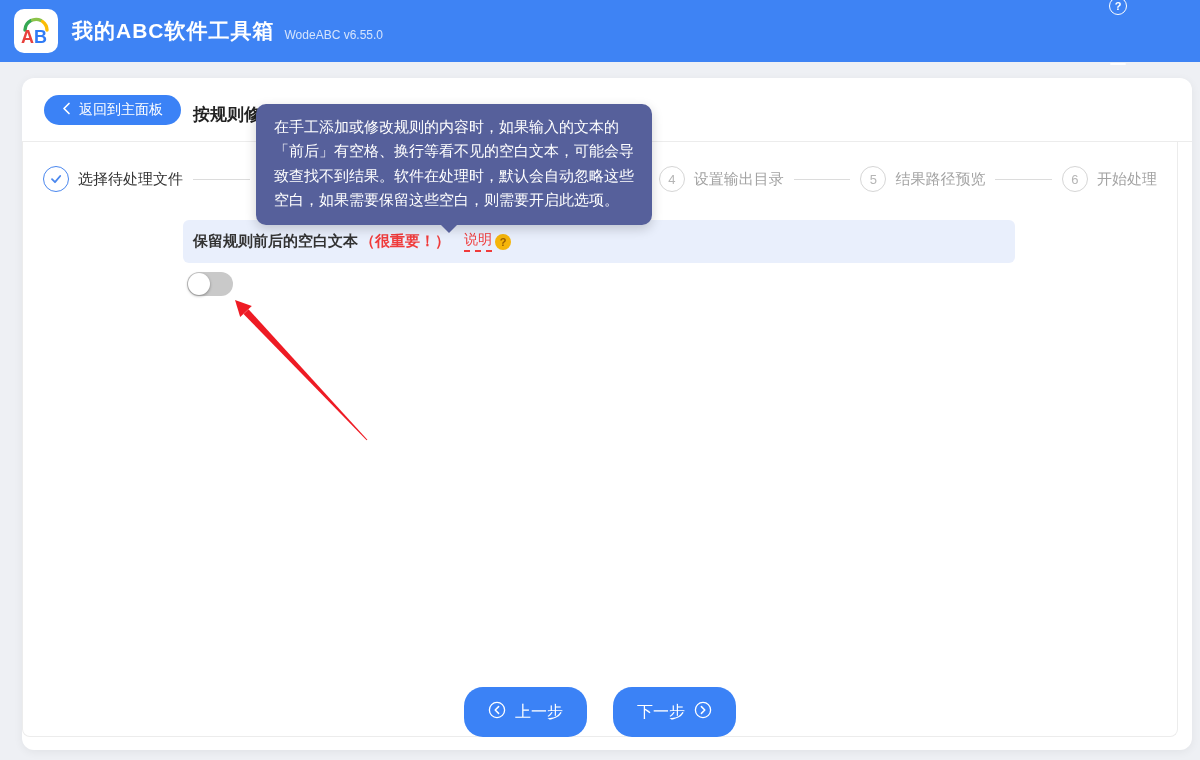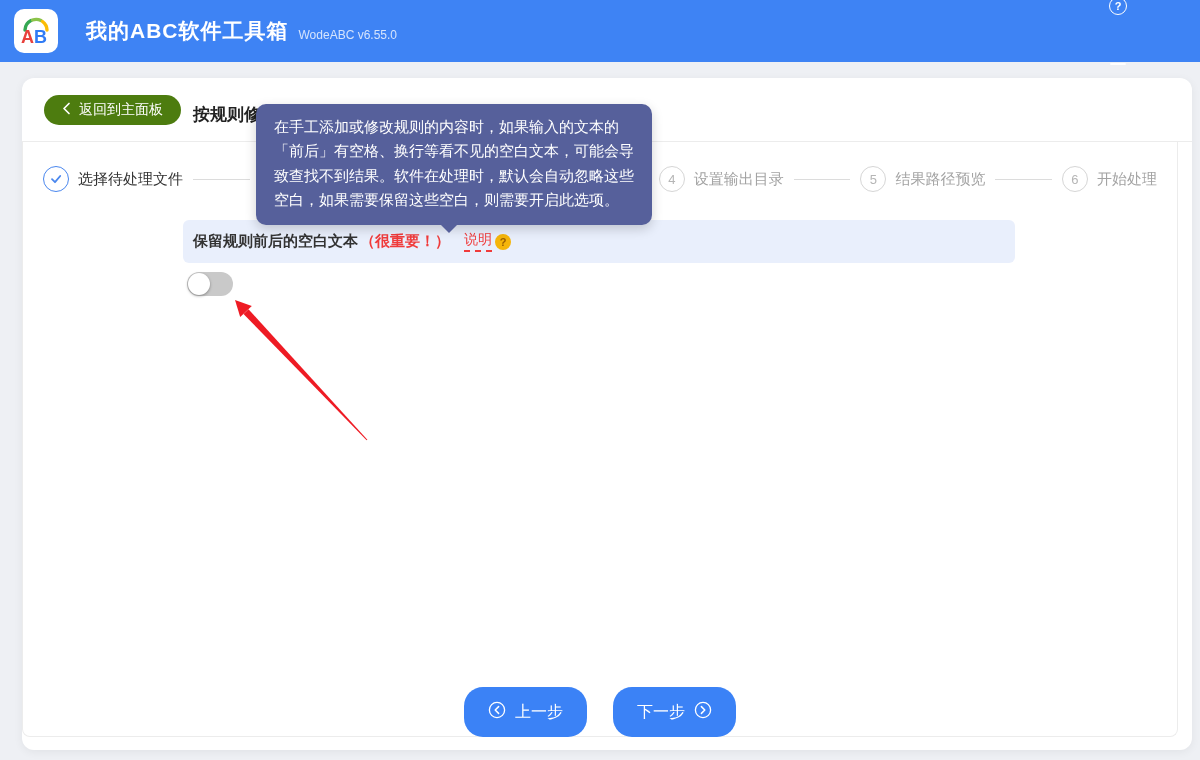--- a/index.html
+++ b/index.html
@@ -11,41 +11,41 @@
   }
   
   .titlebar {
     position:absolute; left:0; top:0; width:1200px; height:62px;
     background:#3e83f4; display:flex; align-items:center; padding:0 18px 0 14px;
   }
   .logo {
     width:44px; height:44px; background:#fff; border-radius:10px;
     display:flex; align-items:center; justify-content:center; flex:0 0 auto;
   }
-  .app-title { color:#fff; font-size:21px; font-weight:700; margin-left:28px; letter-spacing:1px; }
+  .app-title { color:#fff; font-size:21px; font-weight:700; margin-left:14px; letter-spacing:1px; }
   .app-version { color:rgba(255,255,255,0.78); font-size:12px; margin-left:10px; padding-top:7px; }
   .tb-right { margin-left:auto; display:flex; align-items:center; gap:36px;flex-direction:column; }
   .user-pill {
     background:#fff; height:30px; border-radius:16px; display:flex; align-items:center;
     gap:6px; padding:0 14px; cursor:pointer; margin-right:20px;
   }
   .user-pill span.txt { font-size:14px; color:#333; }
   .tb-icon { width:22px; height:22px; display:flex; align-items:center; justify-content:center; cursor:pointer; }
   .help-circle {
     width:18px; height:18px; border:1.5px solid #fff; border-radius:50%;
     color:#fff; font-size:11px; font-weight:700; display:flex; align-items:center; justify-content:center;
   }
   
   .card {
     position:absolute; left:22px; top:78px; width:1170px; height:672px;
     background:#fff; border-radius:12px; box-shadow:0 2px 10px rgba(0,0,0,0.06);
   }
   .card-header { height:64px; display:flex; align-items:center; padding:0 22px; border-bottom:1px solid #ececec; }
   .back-btn {
-    background:#4d7c0f; color:#fff; height:30px; border-radius:16px; border:none;
+    background:#3b82f6; color:#fff; height:30px; border-radius:16px; border:none;
     display:flex; align-items:center; gap:8px; padding:0 18px; font-size:14px; cursor:pointer;
     font-family:inherit;
   }
   .page-title { font-size:17px; font-weight:700; color:#222; margin-left:12px; white-space:nowrap;margin-top:10px; }
   
   .panel {
     position:relative; margin:0 14px 0 0; height:595px;
     border:1px solid #ececec; border-top:none; border-radius:0 0 8px 8px;
   }
   

